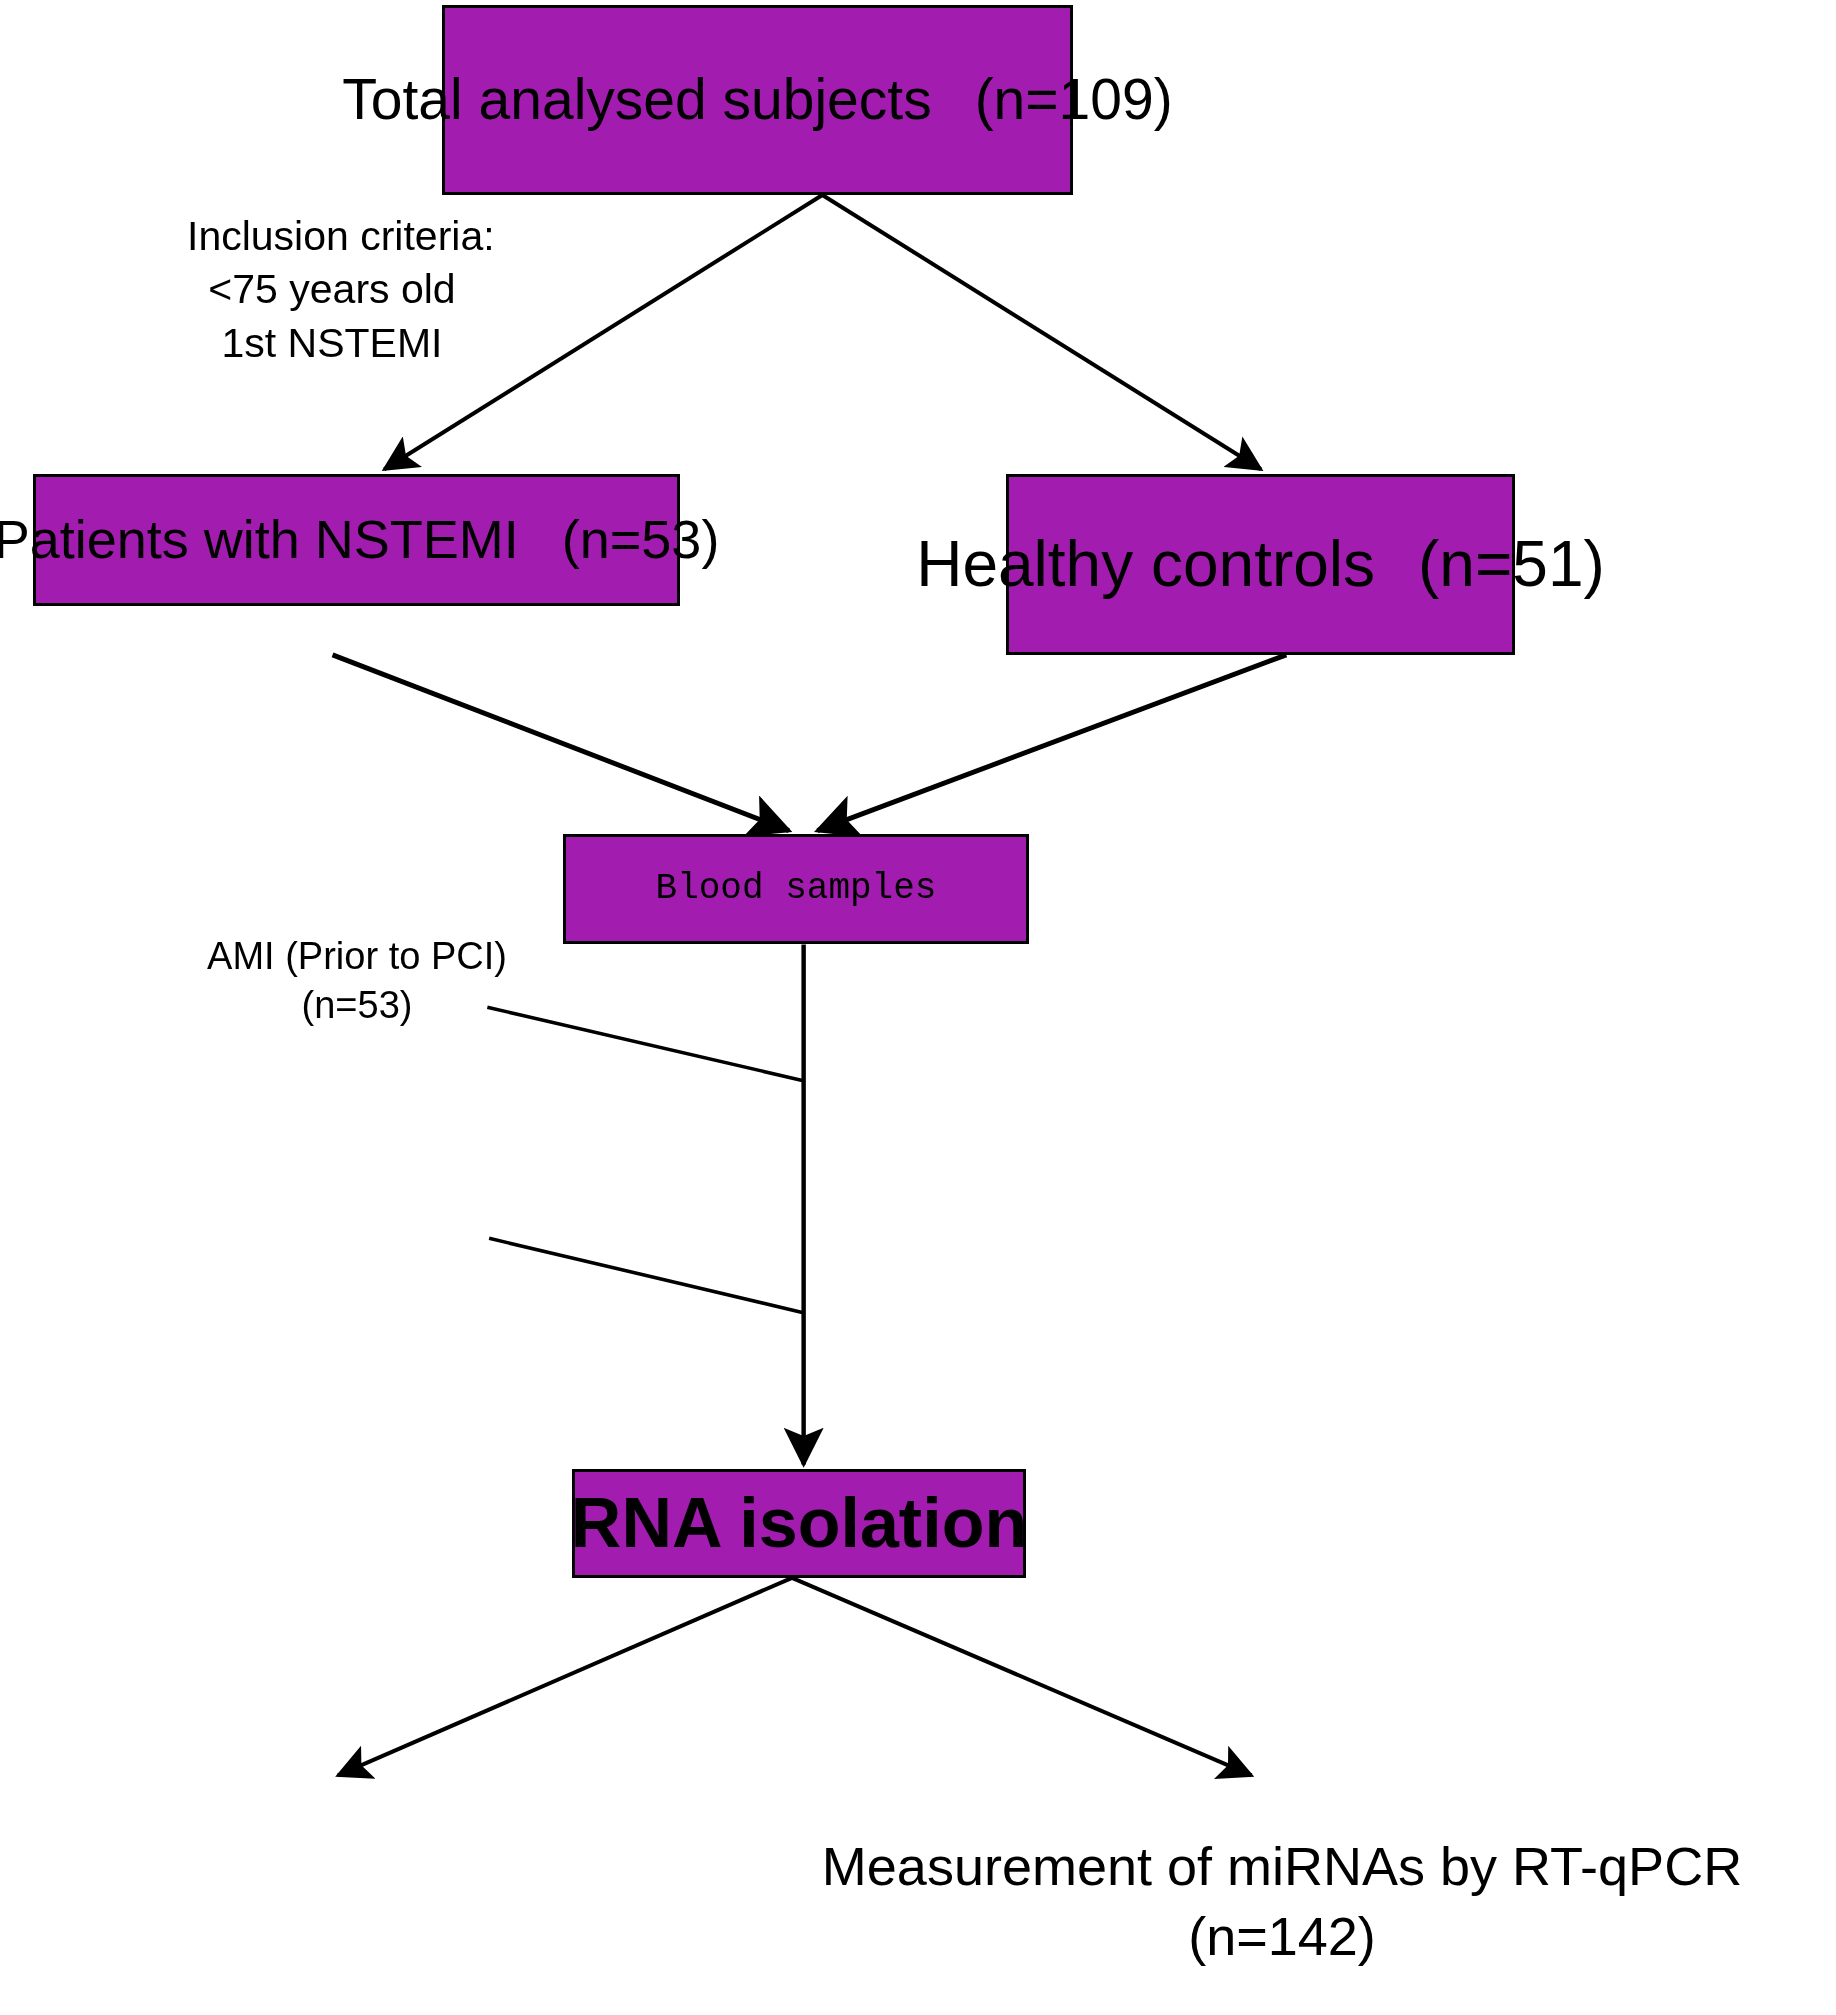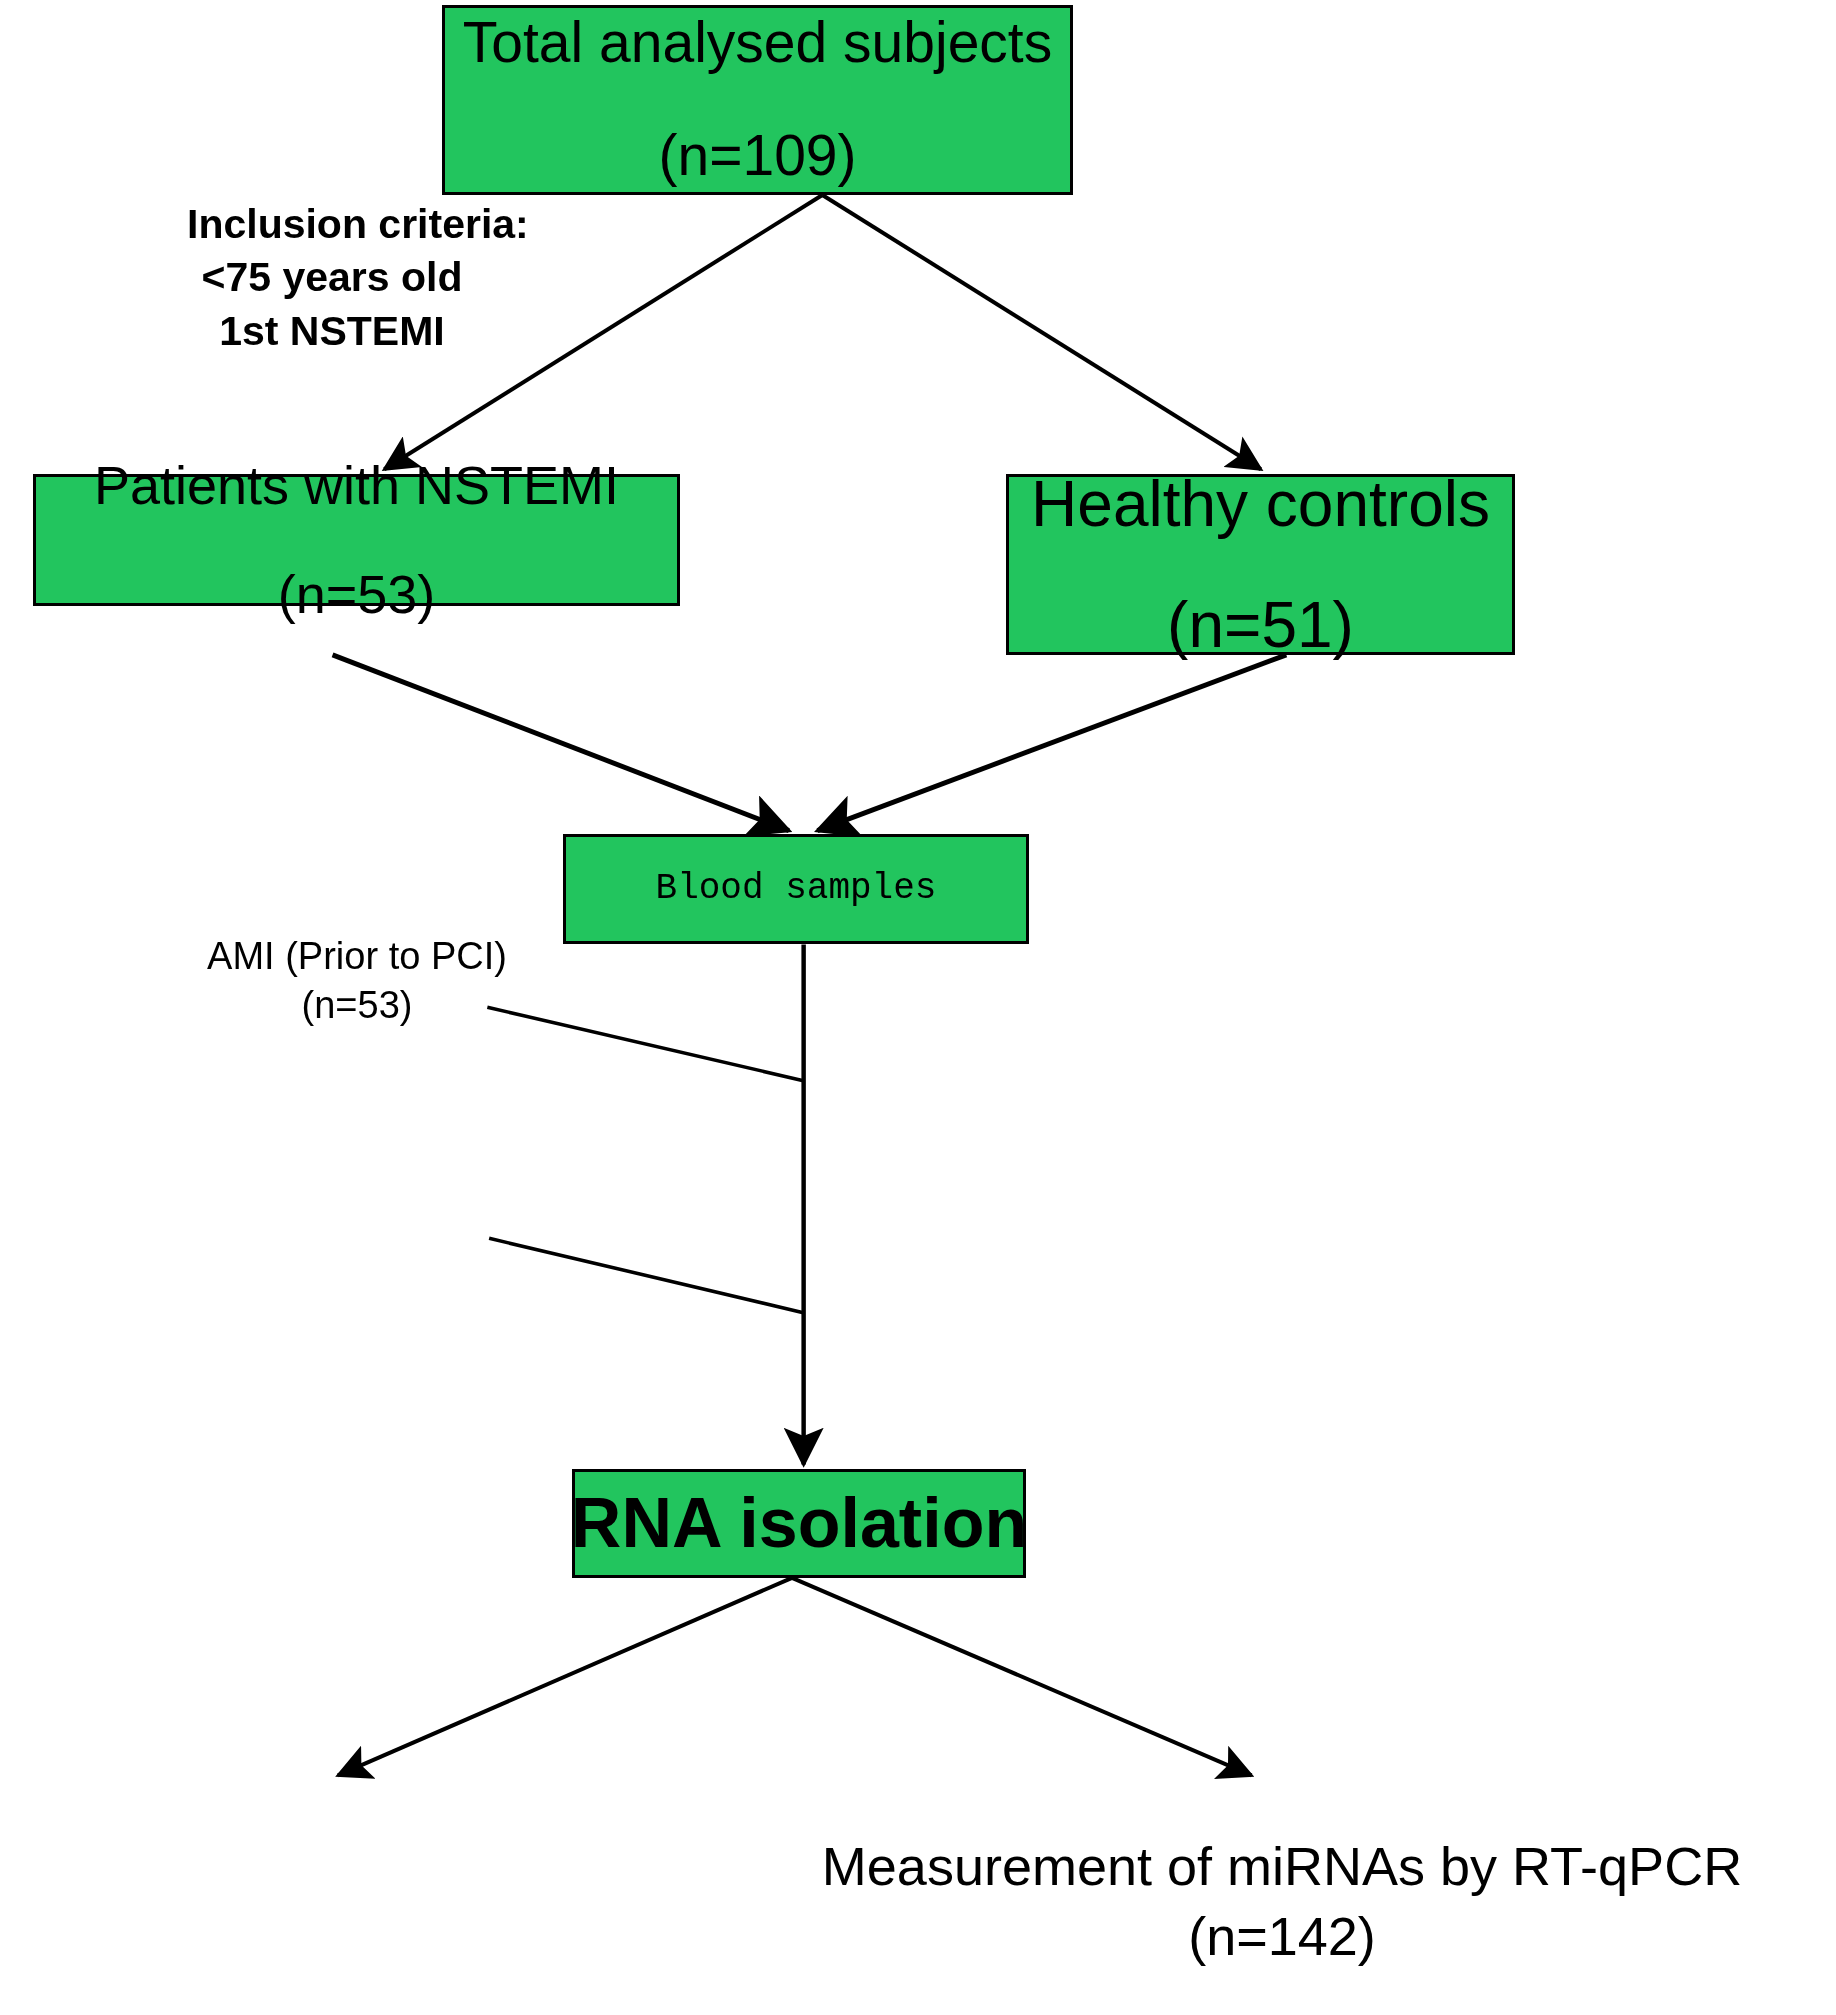--- a/index.html
+++ b/index.html
@@ -23,23 +23,23 @@
     left: 0;
     top: 0;
     width: 1837px;
     height: 2015px;
     pointer-events: none;
   }
   .node-box {
     position: absolute;
     box-sizing: border-box;
     border: 3.1px solid #000000;
-    background: #22c55e;
+    background: #a21caf;
     display: flex;
-    flex-direction: column;
+    flex-direction: row;
     align-items: center;
     justify-content: center;
     text-align: center;
     line-height: 1.22;
     gap: 43px;
   }
   .node-line {
     display: block;
     white-space: nowrap;
   }
@@ -69,23 +69,22 @@
     font-family: Liberation Mono, monospace;
   }
   #node-rna {
     left: 572px; top: 1469px; width: 454px; height: 109px;
     font-size: 70px;
     font-weight: bold;
   }
 
   
   #label-inclusion {
-    left: 187px; top: 198px; width: 290px;
+    left: 187px; top: 210px; width: 290px;
     font-size: 41px;
-    font-weight: bold;
   }
   #label-ami {
     left: 94px; top: 932px; width: 526px;
     font-size: 38px;
   }
   #label-followup {
     left: 22px;  top: 1164px; width: 674px;
     font-size: 53px;
   }
   #label-microarray {

